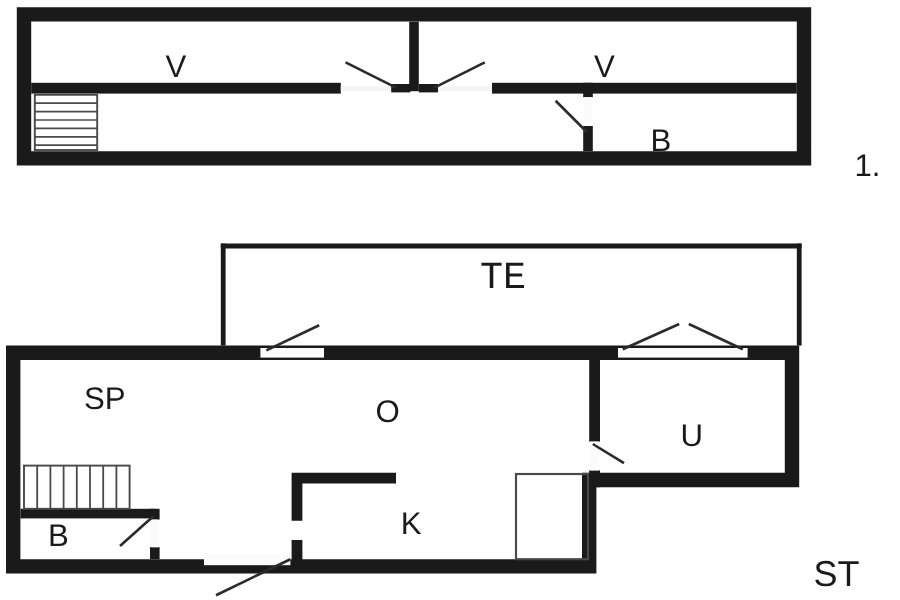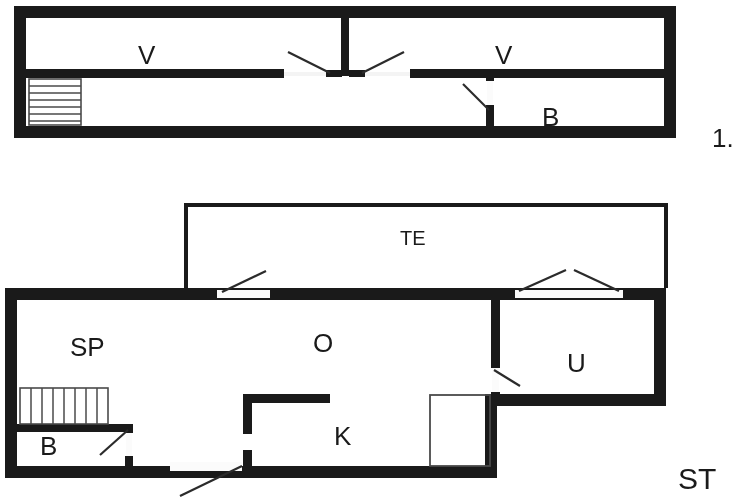--- a/index.html
+++ b/index.html
@@ -137,23 +137,23 @@
   </svg>
 
   <div class="room-label" style="left:138px; top:42px; font-size:26px;">V</div>
 
   <div class="room-label" style="left:495px; top:42px; font-size:26px;">V</div>
 
   <div class="room-label" style="left:542px; top:104px; font-size:26px;">B</div>
 
   <div class="lvl-label" style="left:712px; top:125px; font-size:26px;">1.</div>
 
-  <div class="room-label" style="left:400px; top:228px; font-size:20px;">TE</div>
+  <div class="room-label" style="left:400px; top:216px; font-size:32px;font-family:Liberation Mono, monospace;">TE</div>
 
-  <div class="room-label" style="left:70px; top:334px; font-size:26px;">SP</div>
+  <div class="room-label" style="left:70px; top:319px; font-size:26px;">SP</div>
 
   <div class="room-label" style="left:313px; top:330px; font-size:26px;">O</div>
 
   <div class="room-label" style="left:567px; top:350px; font-size:26px;">U</div>
 
   <div class="room-label" style="left:334px; top:423px; font-size:26px;">K</div>
 
   <div class="room-label" style="left:40px; top:433px; font-size:26px;">B</div>
 
   <div class="lvl-label" style="left:678px; top:464px; font-size:30px;">ST</div>

